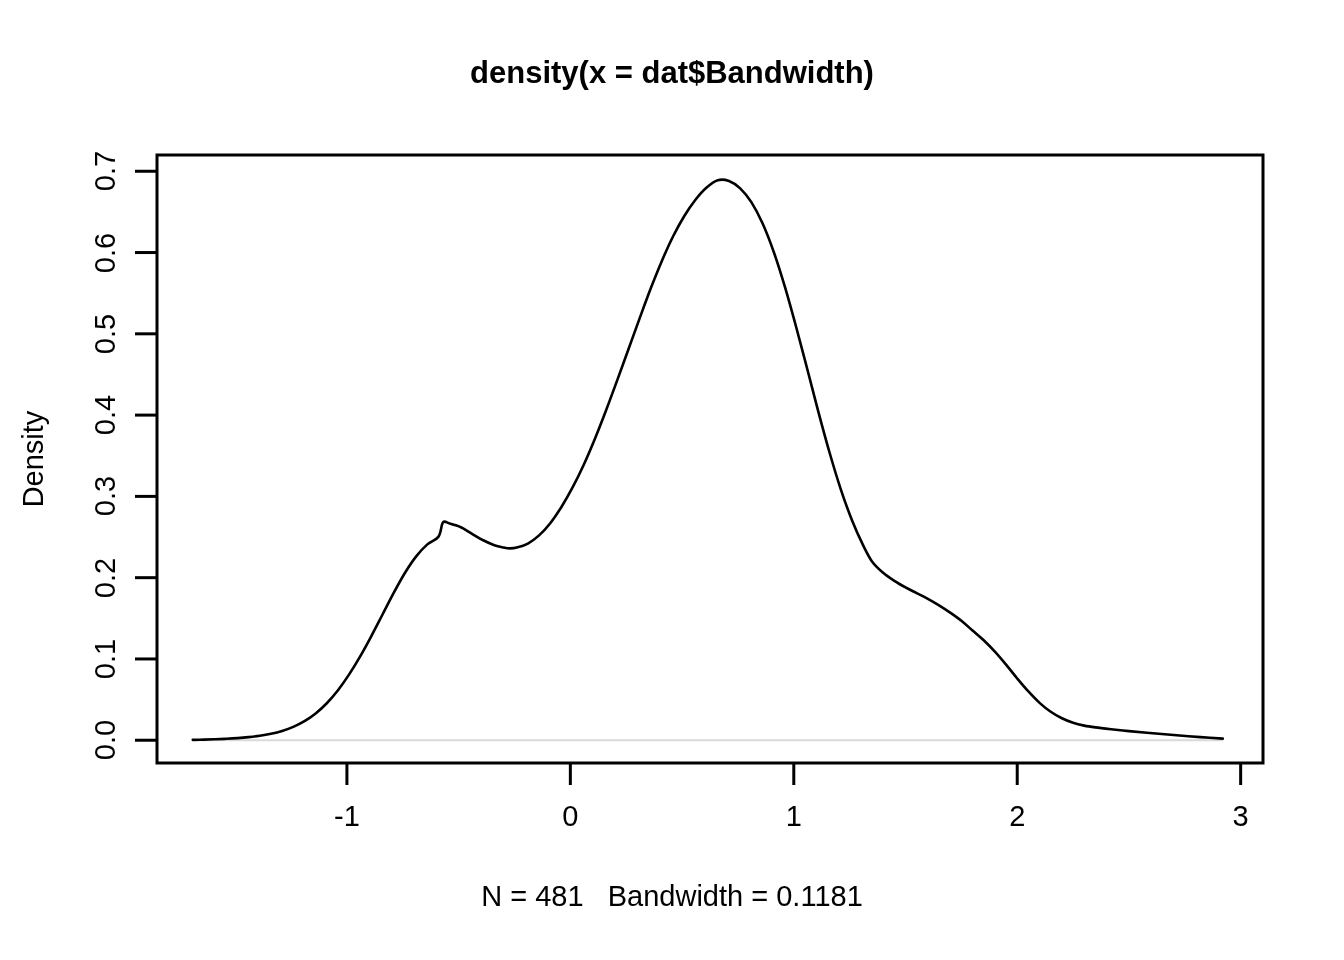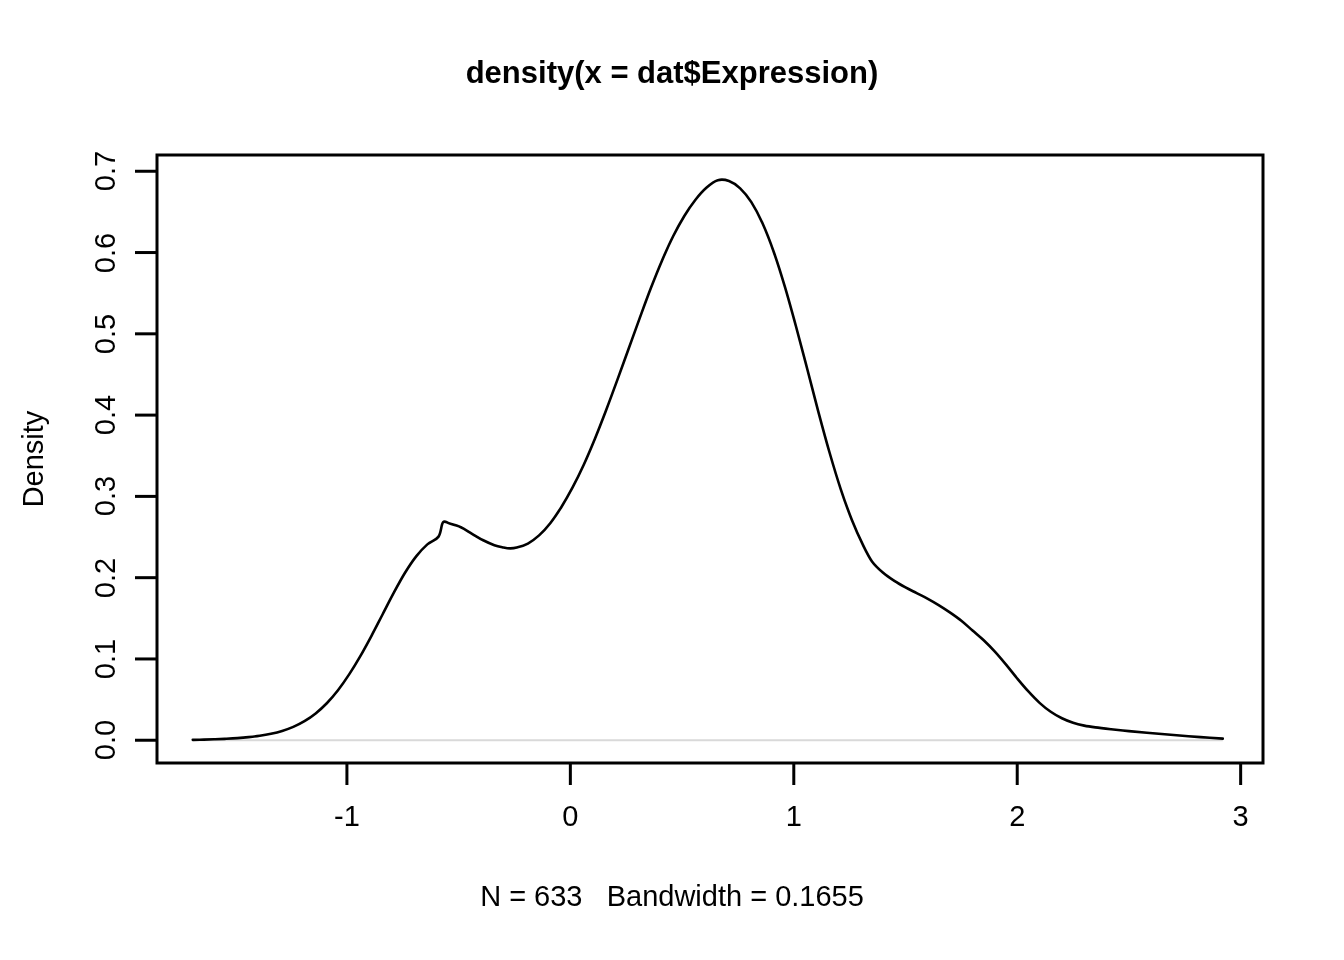--- a/index.html
+++ b/index.html
@@ -92,27 +92,27 @@
     transform: translate(-50%, -50%) rotate(-90deg);
     transform-origin: 50% 50%;
     text-align: center;
   }
 </style>
 </head>
 <body>
 
 <div id="plot-root">
 
-  <div id="plot-title">density(x = dat$Expression)</div>
+  <div id="plot-title">density(x = dat$Bandwidth)</div>
 
   <div id="y-axis-title">
     <div id="y-axis-title-text">Density</div>
   </div>
 
-  <div id="x-axis-caption">N = 633   Bandwidth = 0.1655</div>
+  <div id="x-axis-caption">N = 481   Bandwidth = 0.1181</div>
 
   <svg id="plot-svg" viewBox="0 0 1344 960" xmlns="http://www.w3.org/2000/svg">
     <g id="baseline-group">
         <line x1="192.749494949495" y1="740.24064171123" x2="1222.7818181818182" y2="740.24064171123" stroke="#d9d9d9" stroke-width="2"></line>
       </g>
     <g id="curve-group">
         <path d="M 192.75 739.83 C 194.61 739.79, 200.20 739.69, 203.92 739.59 C 207.65 739.50, 211.37 739.40, 215.09 739.27 C 218.82 739.13, 222.54 738.97, 226.26 738.78 C 229.99 738.59, 233.71 738.40, 237.44 738.13 C 241.16 737.86, 244.88 737.54, 248.61 737.15 C 252.33 736.76, 256.06 736.34, 259.78 735.77 C 263.50 735.20, 267.23 734.55, 270.95 733.74 C 274.68 732.93, 278.40 732.04, 282.12 730.89 C 285.85 729.74, 289.57 728.45, 293.29 726.83 C 297.02 725.20, 300.74 723.37, 304.47 721.14 C 308.19 718.90, 311.91 716.40, 315.64 713.42 C 319.36 710.44, 323.09 707.12, 326.81 703.26 C 330.53 699.40, 334.26 695.06, 337.98 690.25 C 341.71 685.44, 345.43 680.09, 349.15 674.40 C 352.88 668.71, 356.60 662.55, 360.33 656.11 C 364.05 649.68, 367.77 642.77, 371.50 635.79 C 375.22 628.81, 378.94 621.43, 382.67 614.25 C 386.39 607.07, 390.12 599.62, 393.84 592.71 C 397.56 585.80, 401.29 578.85, 405.01 572.80 C 408.74 566.74, 412.46 561.12, 416.18 556.38 C 419.91 551.64, 423.63 547.64, 427.36 544.35 C 431.08 541.06, 435.92 540.28, 438.53 536.63 C 441.13 532.97, 441.13 524.57, 443.00 522.40 C 444.86 520.23, 446.72 522.81, 449.70 523.62 C 452.68 524.43, 457.15 525.58, 460.87 527.28 C 464.59 528.97, 468.32 531.61, 472.04 533.78 C 475.77 535.95, 479.49 538.39, 483.21 540.28 C 486.94 542.18, 491.03 543.97, 494.39 545.16 C 497.74 546.35, 500.72 546.89, 503.32 547.44 C 505.93 547.98, 507.79 548.38, 510.03 548.41 C 512.26 548.44, 513.75 548.41, 516.73 547.60 C 519.71 546.79, 524.18 545.57, 527.90 543.53 C 531.62 541.50, 535.35 538.79, 539.07 535.41 C 542.80 532.02, 546.52 527.96, 550.24 523.21 C 553.97 518.47, 557.69 512.92, 561.42 506.96 C 565.14 501.00, 568.86 494.49, 572.59 487.45 C 576.31 480.40, 580.04 472.82, 583.76 464.69 C 587.48 456.56, 591.21 447.76, 594.93 438.68 C 598.66 429.60, 602.38 419.98, 606.10 410.23 C 609.83 400.48, 613.55 390.32, 617.27 380.16 C 621.00 369.99, 624.72 359.56, 628.45 349.27 C 632.17 338.97, 635.89 328.54, 639.62 318.38 C 643.34 308.22, 647.07 297.92, 650.79 288.30 C 654.51 278.69, 658.24 269.34, 661.96 260.67 C 665.69 252.00, 669.41 243.73, 673.13 236.28 C 676.86 228.83, 680.58 222.06, 684.31 215.96 C 688.03 209.87, 691.75 204.45, 695.48 199.71 C 699.20 194.96, 702.92 190.76, 706.65 187.51 C 710.37 184.26, 714.10 181.28, 717.82 180.20 C 721.54 179.11, 725.27 179.66, 728.99 181.01 C 732.72 182.37, 736.44 184.80, 740.16 188.33 C 743.89 191.85, 747.61 196.32, 751.34 202.14 C 755.06 207.97, 758.78 215.01, 762.51 223.28 C 766.23 231.54, 769.95 241.16, 773.68 251.73 C 777.40 262.29, 781.13 274.22, 784.85 286.68 C 788.57 299.14, 792.30 312.83, 796.02 326.51 C 799.75 340.19, 803.47 354.55, 807.19 368.78 C 810.92 383.00, 814.64 397.90, 818.37 411.86 C 822.09 425.81, 825.81 439.63, 829.54 452.50 C 833.26 465.37, 836.99 477.83, 840.71 489.07 C 844.43 500.32, 848.16 510.61, 851.88 519.96 C 855.60 529.31, 859.70 538.25, 863.05 545.16 C 866.40 552.07, 868.64 556.81, 871.99 561.42 C 875.34 566.02, 879.44 569.55, 883.16 572.80 C 886.89 576.05, 890.61 578.49, 894.33 580.93 C 898.06 583.36, 901.78 585.40, 905.51 587.43 C 909.23 589.46, 912.95 591.22, 916.68 593.12 C 920.40 595.01, 924.12 596.78, 927.85 598.81 C 931.57 600.84, 935.30 603.01, 939.02 605.31 C 942.74 607.61, 946.47 610.05, 950.19 612.63 C 953.92 615.20, 957.64 617.77, 961.36 620.75 C 965.09 623.73, 968.81 627.26, 972.54 630.51 C 976.26 633.76, 979.98 636.74, 983.71 640.26 C 987.43 643.78, 991.15 647.58, 994.88 651.64 C 998.60 655.71, 1002.33 660.18, 1006.05 664.65 C 1009.77 669.12, 1013.50 673.99, 1017.22 678.47 C 1020.95 682.94, 1024.67 687.41, 1028.39 691.47 C 1032.12 695.53, 1035.84 699.46, 1039.57 702.85 C 1043.29 706.24, 1047.01 709.22, 1050.74 711.79 C 1054.46 714.37, 1058.19 716.47, 1061.91 718.29 C 1065.63 720.12, 1069.36 721.55, 1073.08 722.76 C 1076.80 723.98, 1080.53 724.84, 1084.25 725.61 C 1087.98 726.38, 1090.96 726.79, 1095.42 727.40 C 1099.89 728.01, 1105.48 728.64, 1111.06 729.27 C 1116.65 729.89, 1122.98 730.55, 1128.94 731.14 C 1134.90 731.72, 1140.86 732.23, 1146.81 732.76 C 1152.77 733.29, 1158.73 733.81, 1164.69 734.31 C 1170.65 734.81, 1176.61 735.30, 1182.56 735.77 C 1188.52 736.24, 1193.74 736.68, 1200.44 737.15 C 1207.14 737.63, 1219.06 738.37, 1222.78 738.61" fill="none" stroke="#000000" stroke-width="2.6" stroke-linecap="round" stroke-linejoin="round"></path>
       </g>
     <g id="frame-group">
         <rect x="157" y="155" width="1106" height="608" fill="none" stroke="#000000" stroke-width="3"></rect>

